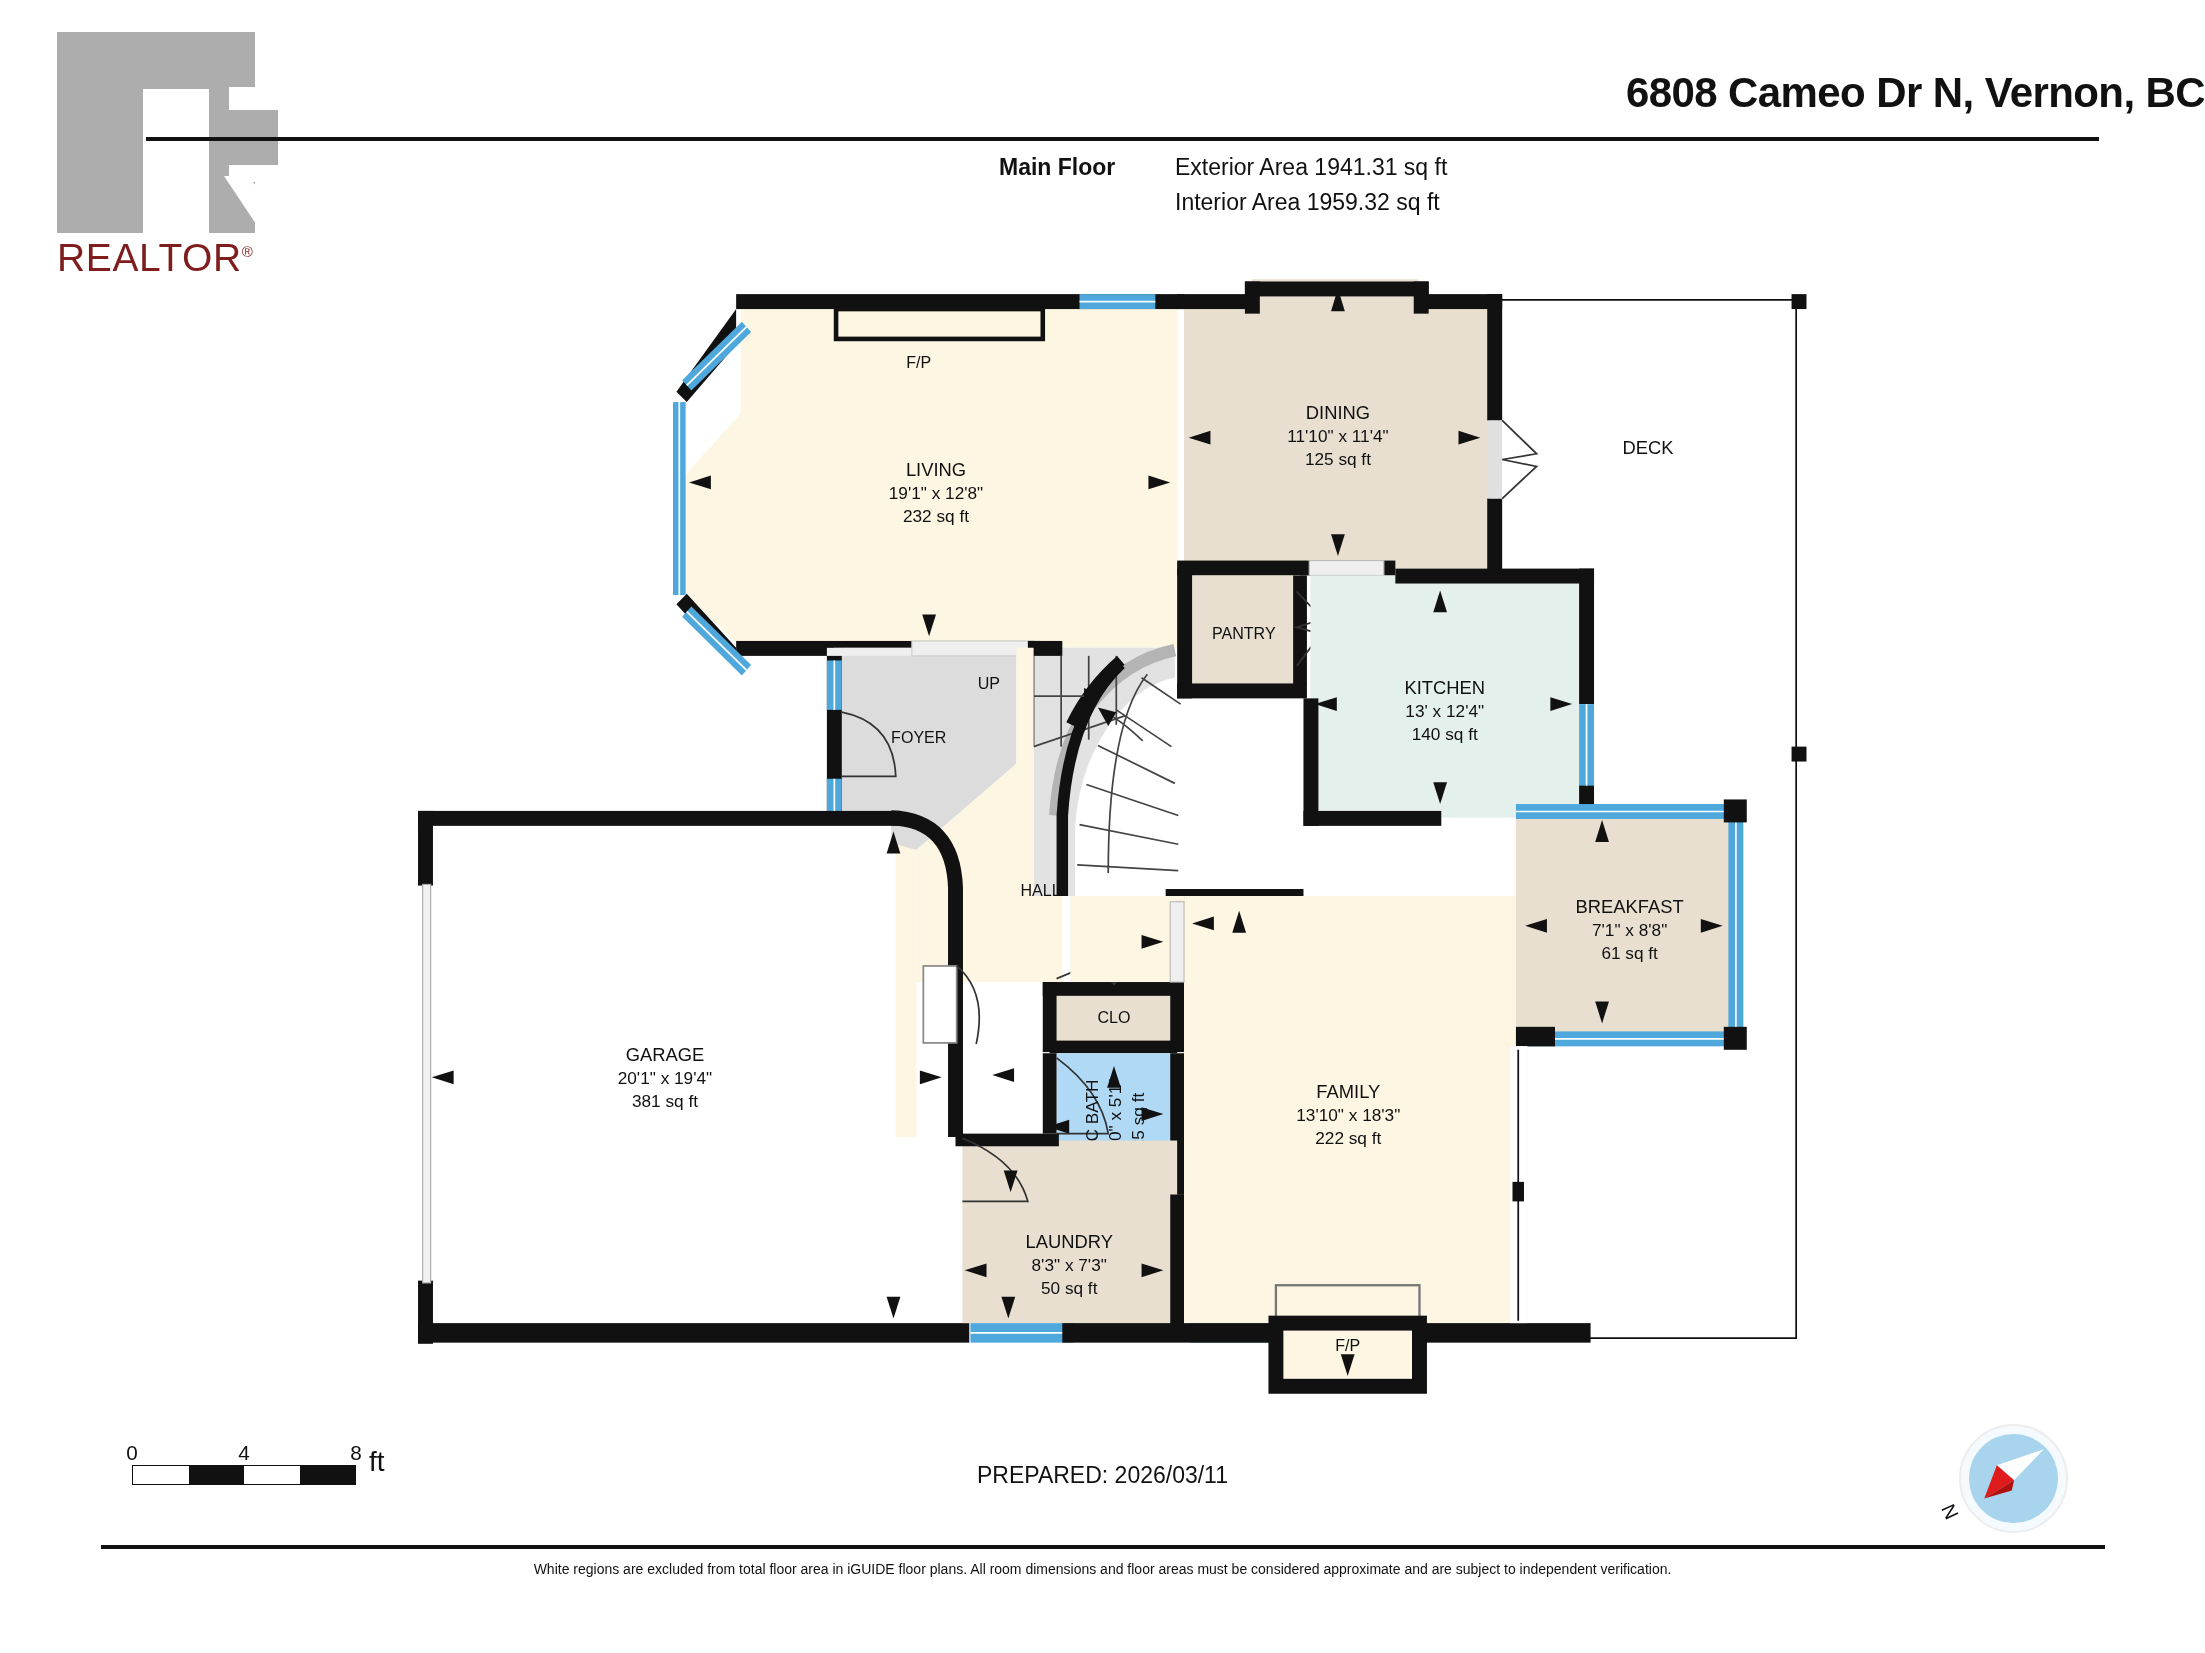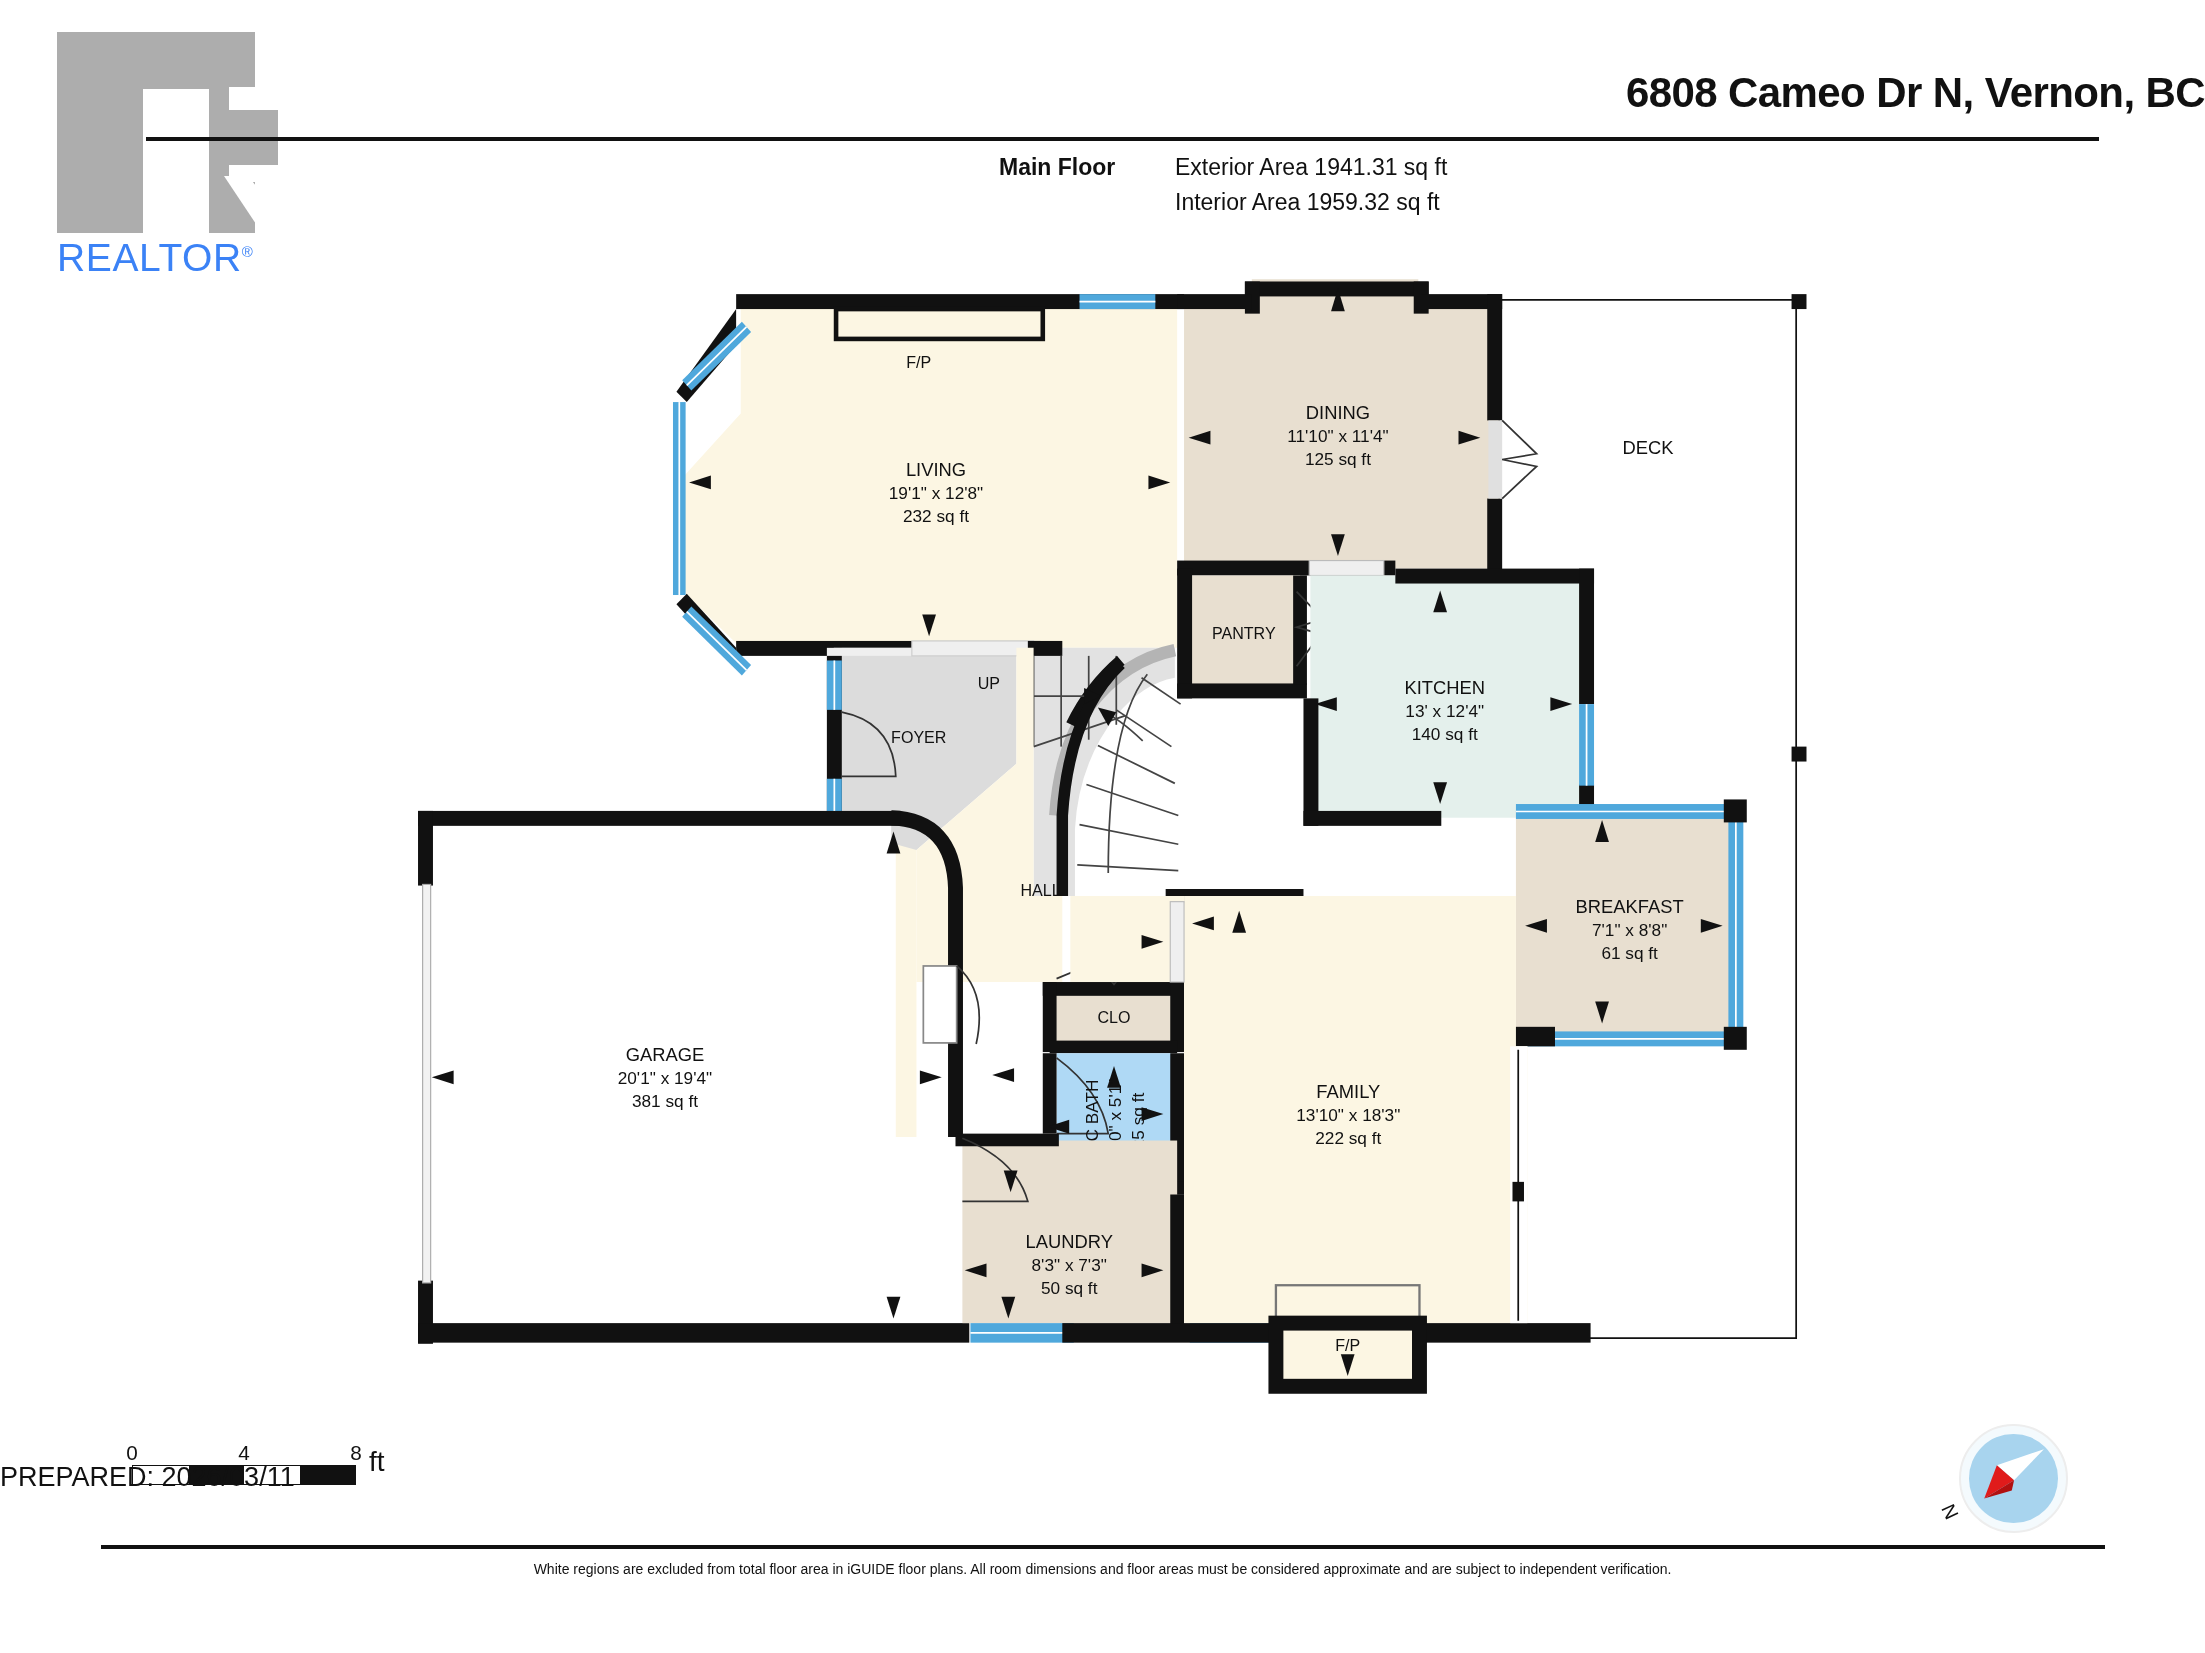--- a/index.html
+++ b/index.html
@@ -6,21 +6,21 @@
   body{width:2205px;height:1654px;position:relative;font-family:"Liberation Sans",sans-serif;color:#111;overflow:hidden;}
 
   
   #realtor-logo{position:absolute;left:57px;top:32px;width:207px;}
   #realtor-mark{width:198px;height:201px;background:#ADADAD;position:relative;}
   #realtor-mark .bar-v{position:absolute;left:86px;top:57px;width:66px;height:144px;background:#fff;}
   #realtor-mark .r-bowl{position:absolute;left:172px;top:55px;width:95px;height:95px;border-radius:0 57px 57px 0;background:#fff;}
   #realtor-mark .r-inner{position:absolute;left:172px;top:78px;width:49px;height:55px;background:#ADADAD;}
   #realtor-mark .r-leg{position:absolute;left:167px;top:144px;width:69px;height:57px;background:#fff;
      clip-path:polygon(0 0,35% 0,100% 100%,55% 100%);}
-  #realtor-word{font-size:39px;letter-spacing:0.6px;color:#3b82f6;font-family:"Liberation Sans",sans-serif;margin-top:3.4px;position:relative;}
+  #realtor-word{font-size:39px;letter-spacing:0.6px;color:#7f1d1d;font-family:"Liberation Sans",sans-serif;margin-top:3.4px;position:relative;}
   #realtor-word sup{font-size:15px;vertical-align:super;}
 
   #title-rule{position:absolute;left:146px;top:137px;width:1953px;height:4px;background:#111;}
   #page-title{position:absolute;left:0;top:69px;width:2205px;text-align:right;font-size:42px;font-weight:bold;letter-spacing:-0.6px;}
 
   #summary{position:absolute;left:999px;top:150px;font-size:23px;line-height:1.52;}
   #summary .row{display:flex;gap:32px;}
   #summary .lbl{width:144px;font-weight:bold;}
 
   
@@ -28,21 +28,21 @@
 
   
   #scalebar-wrap{position:absolute;left:132px;top:1441px;}
   #scale-nums{position:relative;width:224px;height:24px;font-size:20.7px;}
   #scale-nums span{position:absolute;top:0;transform:translateX(-50%);}
   #scale-bar{position:relative;width:224px;height:19.5px;border:1.7px solid #111;box-sizing:border-box;display:flex;}
   #scale-bar i{display:block;height:100%;width:25%;}
   #scale-bar i.on{background:#111;}
   #scale-unit{position:absolute;left:237px;top:4.6px;font-size:28px;}
 
-  #prepared{position:absolute;left:0;top:1462px;width:2205px;text-align:left;font-size:27px;}
+  #prepared{position:absolute;left:0;top:1462px;width:2205px;text-align:center;font-size:23px;}
 
   #compass{position:absolute;left:1959px;top:1424px;width:109px;height:109px;}
   #compass .ring{position:absolute;inset:0;border-radius:50%;background:#F4FAFD;border:2.3px solid #EDEDED;}
   #compass .disc{position:absolute;left:10.3px;top:10.3px;right:10.3px;bottom:10.3px;border-radius:50%;background:#A8D4EE;}
   #compass .n-label{position:absolute;left:-16px;top:76px;font-size:19.5px;transform:rotate(-115deg);}
 
   #footer-rule{position:absolute;left:101px;top:1545px;width:2004px;height:4px;background:#111;}
   #disclaimer{position:absolute;left:0;top:1561px;width:2205px;text-align:center;font-size:14px;}
 </style>
 </head>

